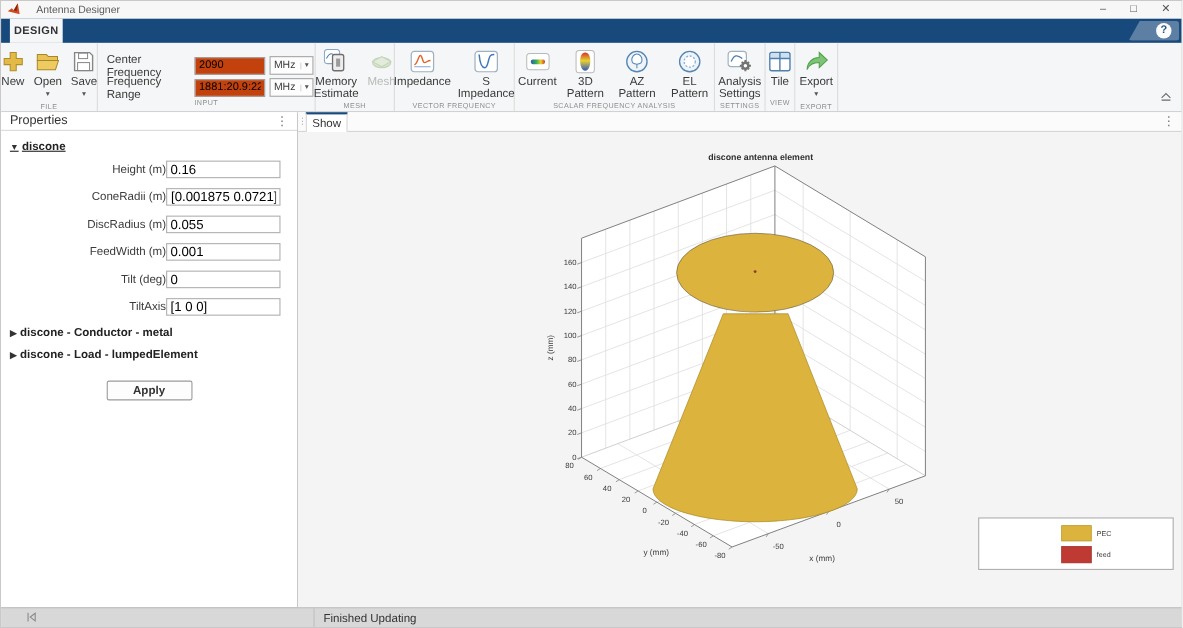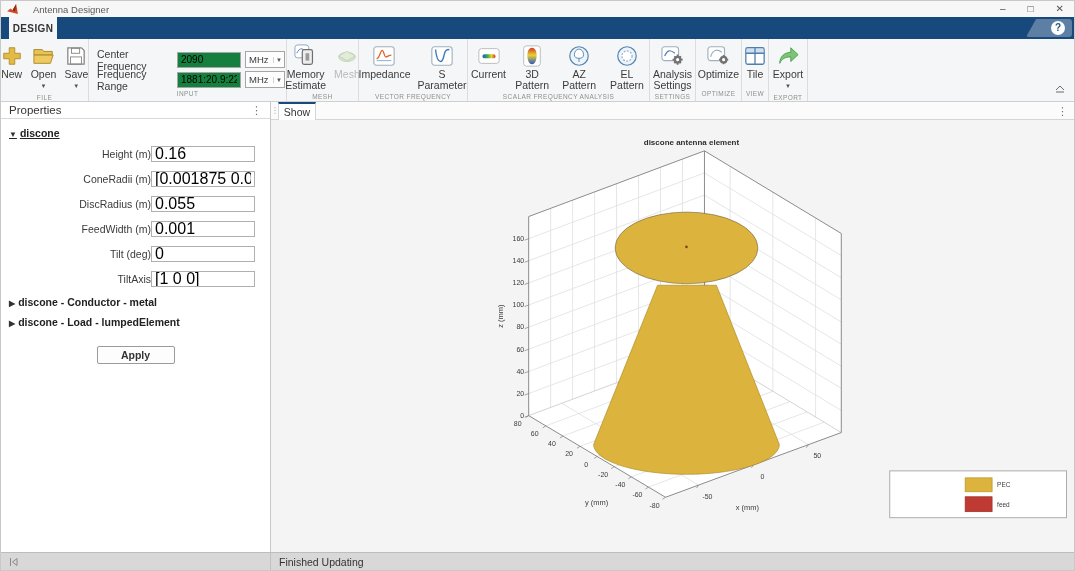--- a/index.html
+++ b/index.html
@@ -28,54 +28,54 @@
   .rbtn { display:flex; flex-direction:column; align-items:center; font-size:10.5px; color:#3b3b3b; text-align:center; line-height:11px; cursor:default; padding:0 3px; }
   .rbtn .ricon { height:26px; display:flex; align-items:center; }
   .rbtn .arrow { font-size:6px; color:#555; margin-top:1px; }
   .rbtn.disabled { color:#b9b9b9; }
   .rtext { white-space:pre-line; }
   .w48 { width:48px; } .w46 { width:46px; } .w56 { width:56px; } .w52 { width:52px; } .w44 { width:44px; }
 
   .input-body { flex-direction:column; justify-content:flex-end; align-items:flex-start; padding:7px 0 0 8px; gap:3px; }
   .irow { display:flex; align-items:center; height:17px; }
   .ilabel { width:80px; font-size:10.5px; color:#3b3b3b; }
-  .ifield { width:64px; height:16px; border:1px solid #a5a5a5; font-size:10px; padding:0 3px; font-family:"Liberation Sans",sans-serif; background:#15803d; }
+  .ifield { width:64px; height:16px; border:1px solid #a5a5a5; font-size:10px; padding:0 3px; font-family:"Liberation Sans",sans-serif; background:#c2410c; }
   .iselect { width:40px; height:17px; border:1px solid #a5a5a5; margin-left:4px; background:#fdfdfd; display:flex; align-items:center; font-size:9.5px; }
   .iselect .sv { flex:1; padding-left:3px; }
   .iselect .sa { width:11px; font-size:6px; color:#555; border-left:1px solid #d5d5d5; text-align:center; }
   .rib-fill { flex:1; border-right:none; position:relative; }
   .collapse-ribbon { position:absolute; right:8px; bottom:4px; cursor:default; }
 
   
   .main { flex:1; display:flex; min-height:0; }
   .props { width:270px; background:#fff; border-right:1px solid #c8c8c8; display:flex; flex-direction:column; }
   .prop-header { height:17px; border-bottom:1px solid #d9d9d9; display:flex; align-items:center; padding:0 8px; font-size:11.5px; color:#333; }
   .prop-header .sp { flex:1; }
   .kebab { color:#6f6f6f; font-size:11px; cursor:default; }
   .prop-group { font-size:10.5px; font-weight:700; color:#222; padding:8px 8px 2px 8px;text-decoration:underline; }
   .tri { font-size:8px; color:#333; margin-right:3px; }
   .prop-row { display:flex; justify-content:flex-end; align-items:center; padding:0 15px 0 25px; height:25px; }
   .prop-row label { font-size:10.5px; color:#3b3b3b; }
-  .pfield { width:104px; height:16px; border:1px solid #b0b0b0; font-size:16px; padding:0 3px; font-family:"Liberation Sans",sans-serif; background:#fff; }
+  .pfield { width:104px; height:16px; border:1px solid #b0b0b0; font-size:12px; padding:0 3px; font-family:"Liberation Sans",sans-serif; background:#fff; }
   .group-row { font-size:10.5px; font-weight:700; color:#222; padding:5px 8px 3px 8px; }
   .apply-wrap { text-align:center; margin-top:14px; }
   .apply-btn { width:78px; height:18px; border:1px solid #9b9b9b; border-radius:2px; background:#fdfdfd; font-size:10.5px; font-weight:600; color:#333; font-family:"Liberation Sans",sans-serif; cursor:default; }
 
   
   .plotpanel { flex:1; display:flex; flex-direction:column; min-width:0; background:#f4f4f4; }
   .plot-tabbar { height:18px; background:#fbfbfb; border-bottom:1px solid #d5d5d5; display:flex; align-items:stretch; }
   .drag-dots { width:7px; color:#9a9a9a; font-size:8px; line-height:18px; text-align:center; }
   .show-tab { width:38px; background:#fff; border-top:2px solid #17497c; border-left:1px solid #d5d5d5; border-right:1px solid #d5d5d5; margin-bottom:-1px; font-size:10.5px; color:#333; display:flex; align-items:center; justify-content:center; }
   .plot-tab-fill { flex:1; }
   .plot-tabbar .kebab { line-height:18px; margin-right:6px; }
   .figure { flex:1; position:relative; }
   .figure svg.plot { position:absolute; inset:0; }
 
   
-  .statusbar { height:18px; flex:0 0 18px; background:#d8d8d8; border-top:1px solid #bdbdbd; display:flex; align-items:center; }
+  .statusbar { height:18px; flex:0 0 18px; background:#d8d8d8; border-top:1px solid #bdbdbd; display:flex; align-items:center;padding-left:15px; }
   .status-left { width:270px; height:100%; border-right:1px solid #c0c0c0; display:flex; align-items:center; padding-left:6px; }
   .status-msg { font-size:10.5px; color:#333; padding-left:8px; }
 </style>
 </head>
 <body>
 
 <div class="app">
 
   <div class="titlebar">
     <span>
@@ -197,21 +197,21 @@
           </span>
           <span class="rtext">Impedance</span>
         </div>
         <div class="rbtn w56">
           <span class="ricon">
             <svg width="24" height="24" viewBox="0 0 26 26">
                 <rect x="2" y="3" width="22" height="20" rx="3" fill="#fff" stroke="#9fb0bf" stroke-width="1.2"></rect>
                 <path d="M6 6c1 10 3 13 5.5 13s3-4 4-8 2-5 5.5-5" fill="none" stroke="#3f79bd" stroke-width="1.5"></path>
               </svg>
           </span>
-          <span class="rtext">S Parameter</span>
+          <span class="rtext">S Impedance</span>
         </div>
       </div>
       <div class="rlabel">VECTOR FREQUENCY ANALYSIS</div>
     </div>
 
     <div class="rsec" style="width:182px">
       <div class="rbody">
         <div class="rbtn w44">
           <span class="ricon">
             <svg width="24" height="24" viewBox="0 0 26 26">
@@ -281,39 +281,20 @@
                 <circle cx="18" cy="17" r="4.2" fill="#737373"></circle>
                 <circle cx="18" cy="17" r="1.7" fill="#fff"></circle>
               </svg>
           </span>
           <span class="rtext">Analysis Settings</span>
         </div>
       </div>
       <div class="rlabel">SETTINGS</div>
     </div>
 
-    <div class="rsec" style="width:46px">
-      <div class="rbody">
-        <div class="rbtn w44">
-          <span class="ricon">
-            <svg width="24" height="24" viewBox="0 0 26 26">
-                <rect x="1" y="3" width="18" height="15" rx="3" fill="#fff" stroke="#9fb0bf" stroke-width="1.2"></rect>
-                <path d="M4 14c2-8 7-9 12-5" fill="none" stroke="#9fb0bf" stroke-width="1.3"></path>
-                <g stroke="#737373" stroke-width="1.8">
-                  <path d="M18 12v1.8M18 20.2v1.8M13 17h1.8M21.2 17h1.8"></path>
-                </g>
-                <circle cx="18" cy="17" r="4.2" fill="#737373"></circle>
-                <circle cx="18" cy="17" r="1.7" fill="#fff"></circle>
-              </svg>
-          </span>
-          <span class="rtext">Optimize</span>
-        </div>
-      </div>
-      <div class="rlabel">OPTIMIZE</div>
-    </div>
 
     <div class="rsec" style="width:27px">
       <div class="rbody">
         <div class="rbtn">
           <span class="ricon">
             <svg width="22" height="22" viewBox="0 0 24 24">
                 <rect x="2" y="3" width="20" height="18" rx="2" fill="#fff" stroke="#4f7fae" stroke-width="1.4"></rect>
                 <rect x="3" y="4" width="18" height="5" fill="#cfe0ef"></rect>
                 <path d="M2 9h20M12 3v18" stroke="#4f7fae" stroke-width="1.4"></path>
               </svg>

